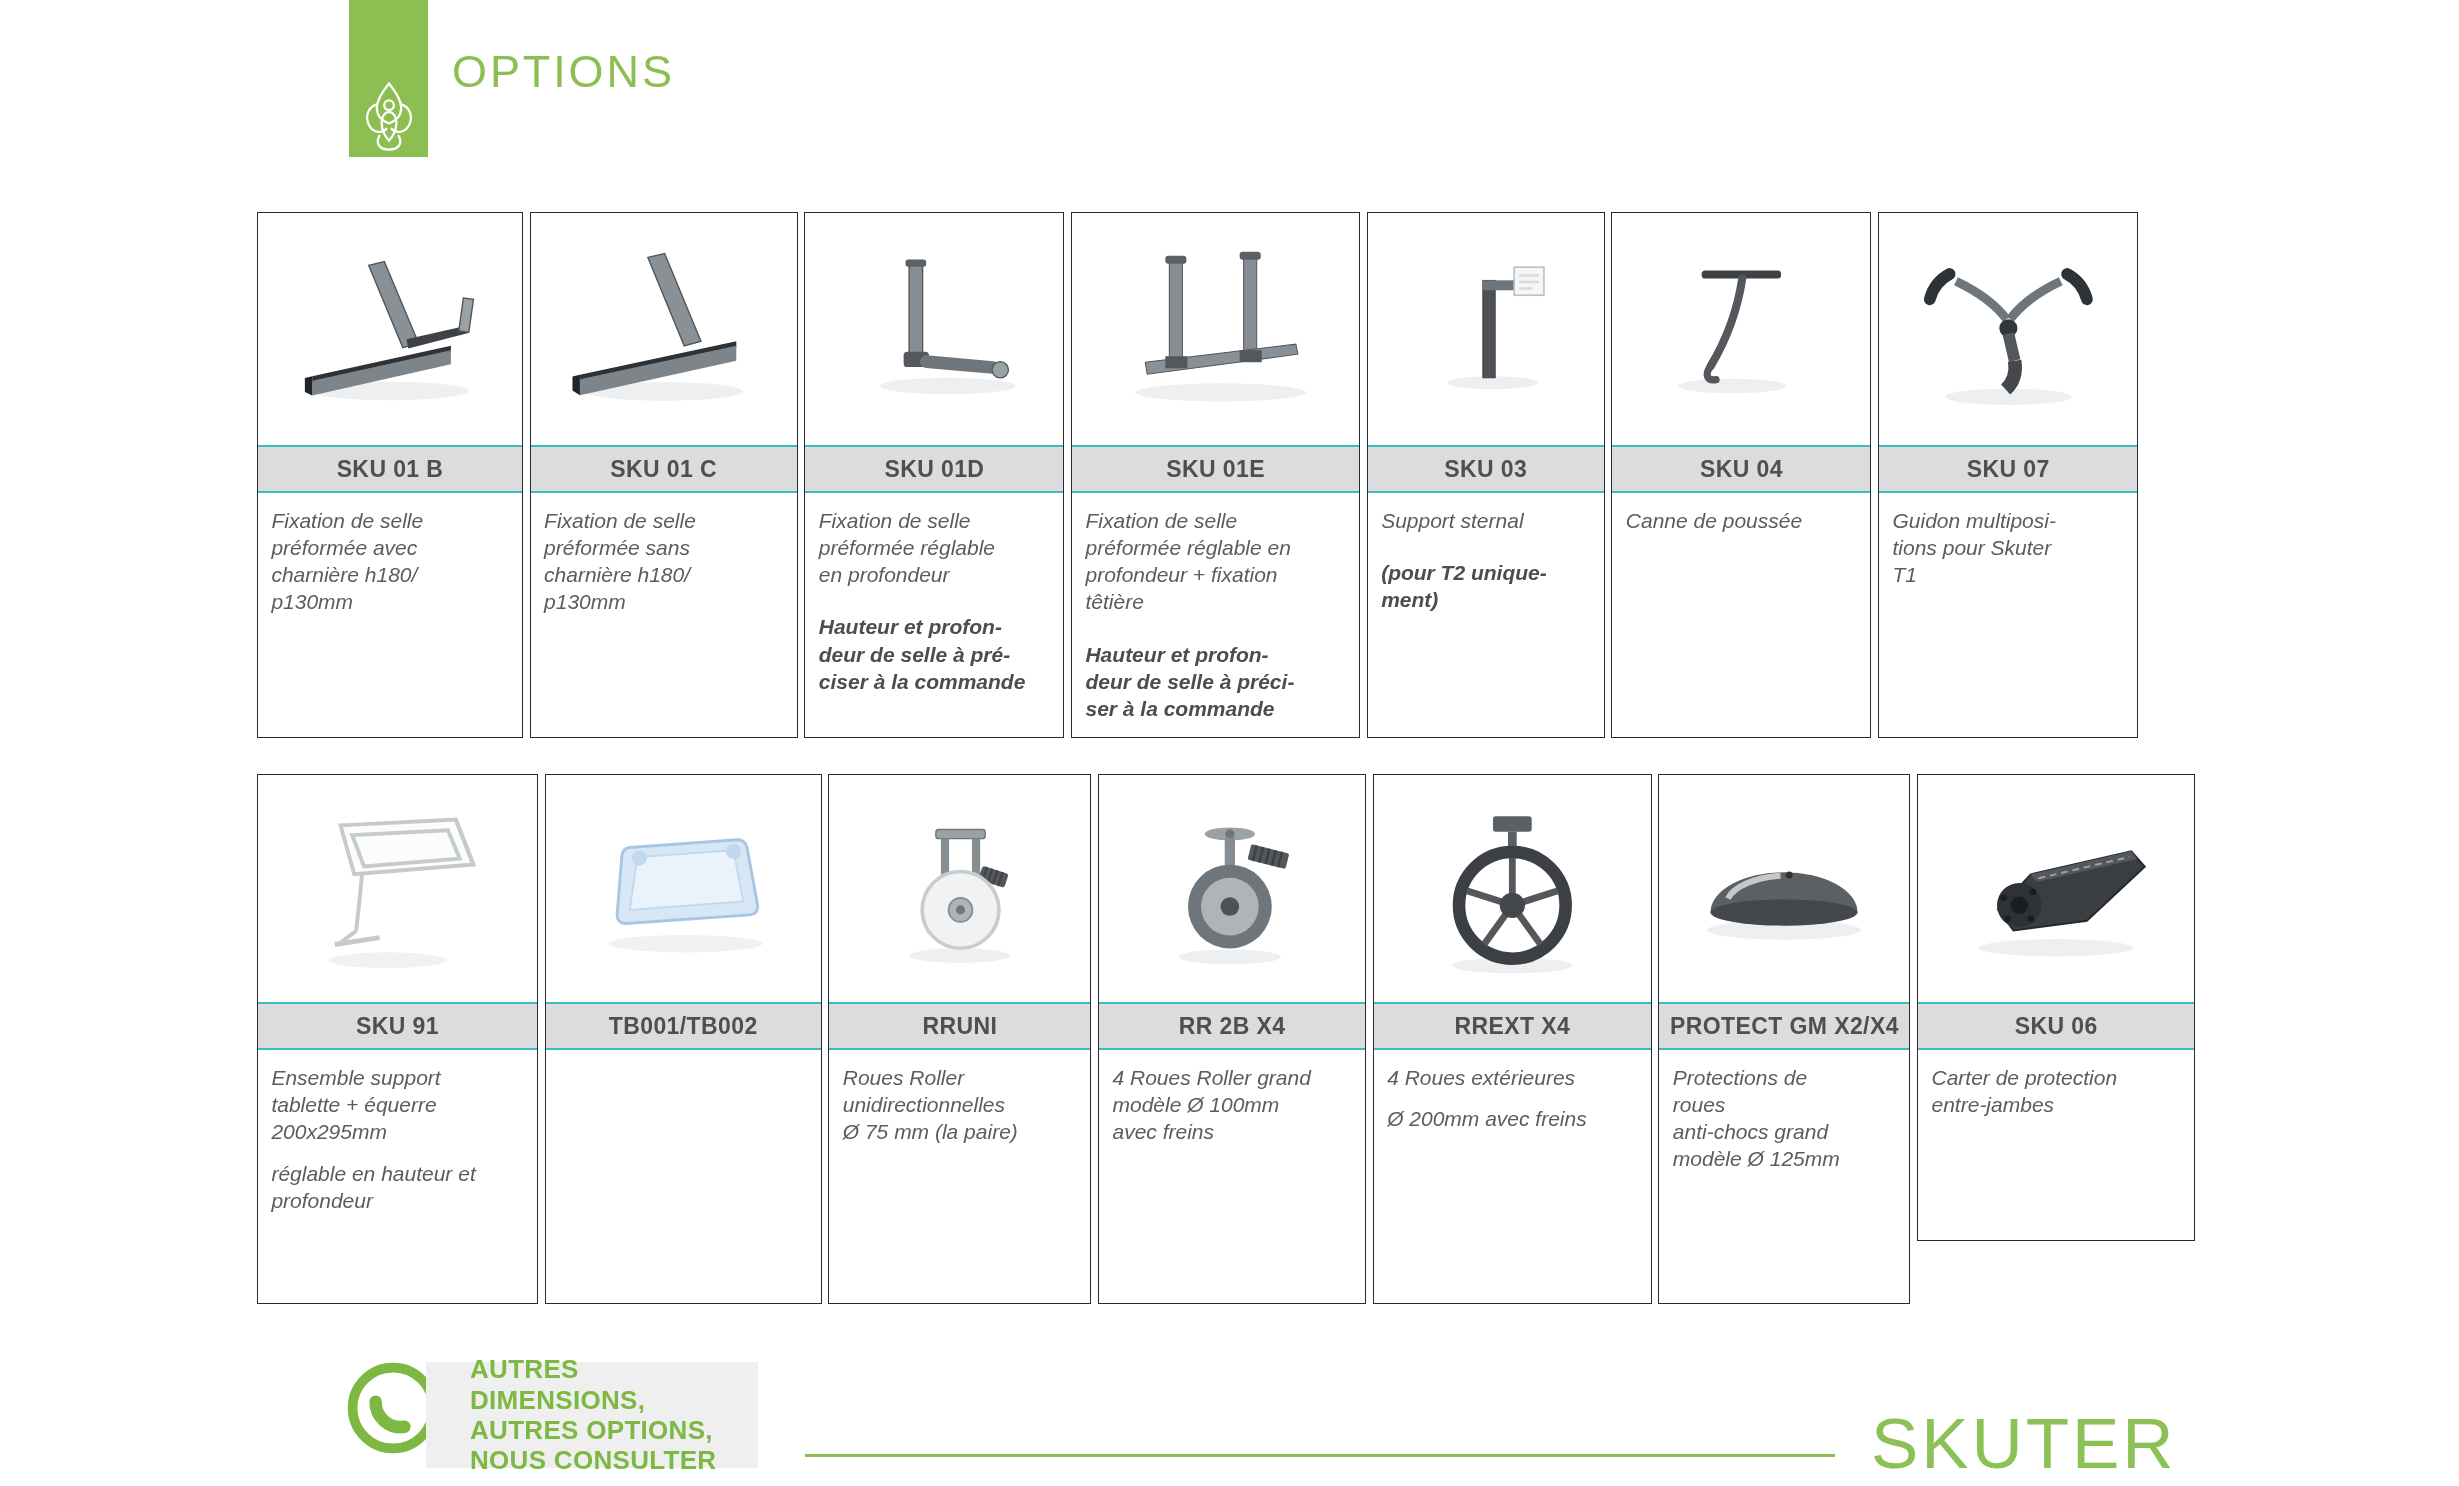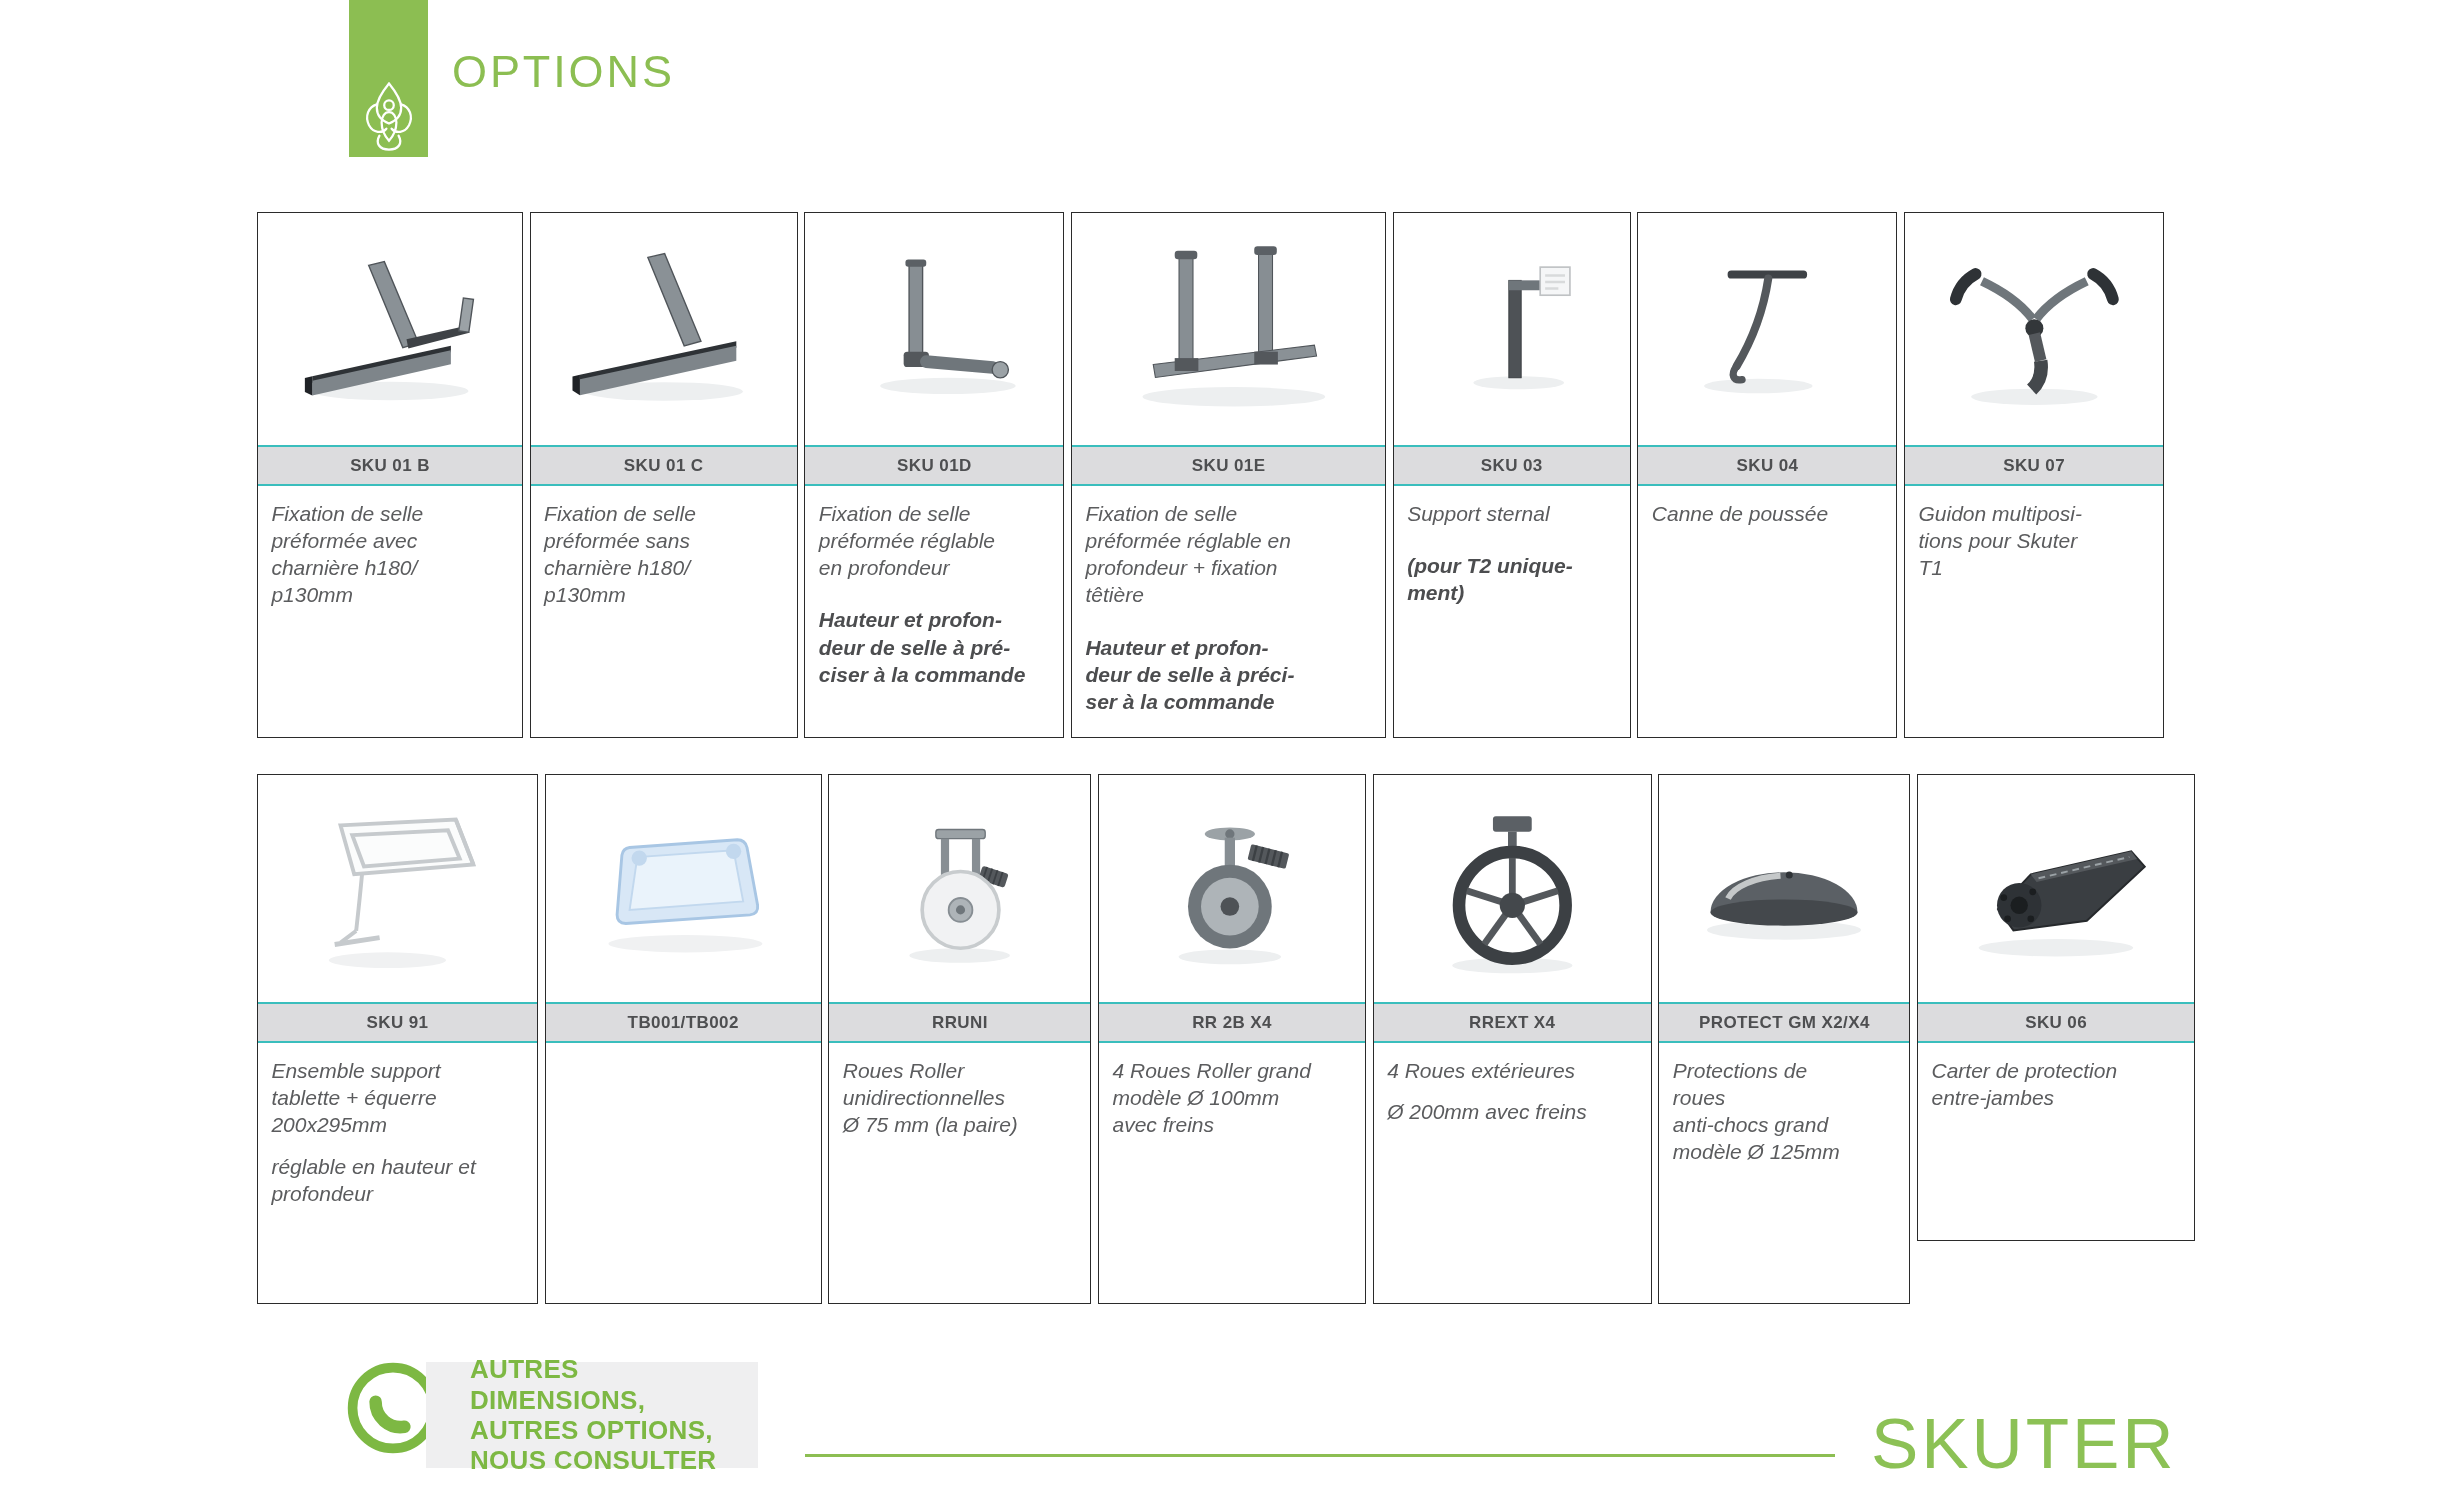--- a/index.html
+++ b/index.html
@@ -17,21 +17,21 @@
   .row2{top:774px;}
   .card{box-sizing:border-box;border:1.9px solid #2B2B2B;background:#fff;display:flex;flex-direction:column;}
   .row1 .card{height:526px;}
   .row2 .card{height:530px;}
   .row2 .card.short{height:467px;}
   .card-img{display:flex;align-items:center;justify-content:center;flex:0 0 auto;}
   .row1 .card-img{height:232px;}
   .row2 .card-img{height:227px;}
   .card-img svg{width:84%;height:88%;}
   .card-header{flex:0 0 auto;background:#DCDCDE;border-top:2.9px solid #3ABEBD;border-bottom:2.9px solid #3ABEBD;
-    text-align:center;font-weight:bold;font-size:17px;color:#4E4F51;padding:8.6px 1.9px;letter-spacing:0.4px;}
+    text-align:center;font-weight:bold;font-size:23px;color:#4E4F51;padding:8.6px 1.9px;letter-spacing:0.4px;}
   .card-desc{flex:1 1 auto;padding:13.4px 13.4px;font-size:21px;line-height:1.3;color:#5B5C5E;}
   .card-desc p{margin:0;white-space:pre-line;font-style:italic;}
   .card-desc p + p{margin-top:14.4px;}
   .card-desc p.nogap{margin-top:2.9px;}
   .card-desc p.b{font-weight:bold;color:#4C4D4F;margin-top:25px;}
 
   
   .footer-box{position:absolute;left:426px;top:1362px;width:332px;height:106px;background:#EFEFF0;
     box-sizing:border-box;padding:9.6px 7.7px 9.6px 44px;display:flex;flex-direction:column;justify-content:center;}
   .footer-box .fl{color:#7DB843;font-weight:bold;font-size:26px;line-height:1.17;letter-spacing:0.3px;}
@@ -119,21 +119,21 @@
       <div class="card-desc">
         <p>Fixation de selle
 préformée réglable
 en profondeur</p>
         <p class="b">Hauteur et profon-
 deur de selle à pré-
 ciser à la commande</p>
       </div>
     </div>
 
-    <div class="card" style="width:315px">
+    <div class="card" style="width:289px">
       <div class="card-img">
         <svg viewBox="0 0 240 190">
           <ellipse cx="125" cy="158" rx="85" ry="9" fill="#EDEFF0"></ellipse>
           <rect x="74" y="28" width="13" height="100" fill="#878E93" stroke="#50555A" stroke-width="1"></rect>
           <rect x="70" y="22" width="21" height="8" rx="3" fill="#5B6065"></rect>
           <rect x="148" y="24" width="13" height="96" fill="#878E93" stroke="#50555A" stroke-width="1"></rect>
           <rect x="144" y="18" width="21" height="8" rx="3" fill="#5B6065"></rect>
           <polygon points="50,128 200,110 202,120 52,140" fill="#8A9196" stroke="#50555A" stroke-width="1"></polygon>
           <rect x="70" y="122" width="22" height="12" fill="#54585C"></rect>
           <rect x="144" y="116" width="22" height="12" fill="#54585C"></rect>

